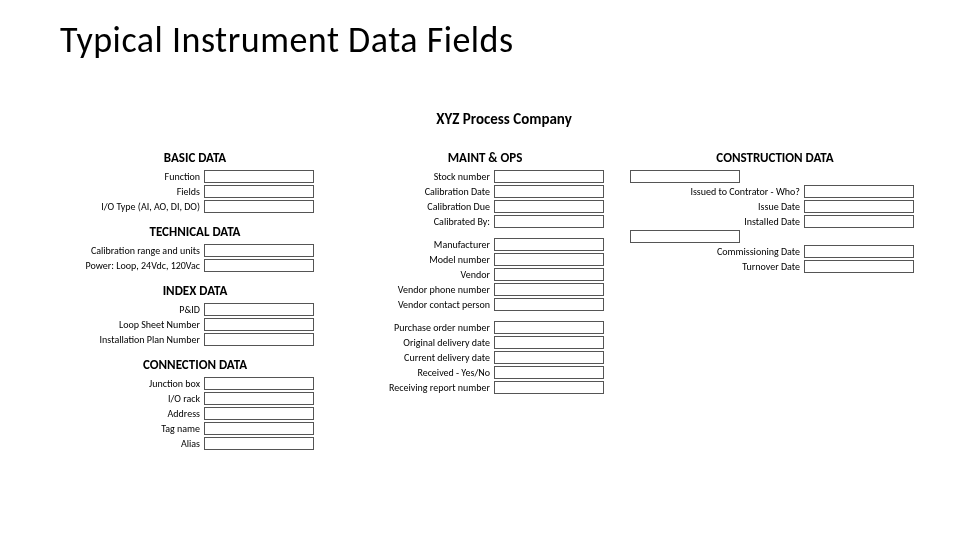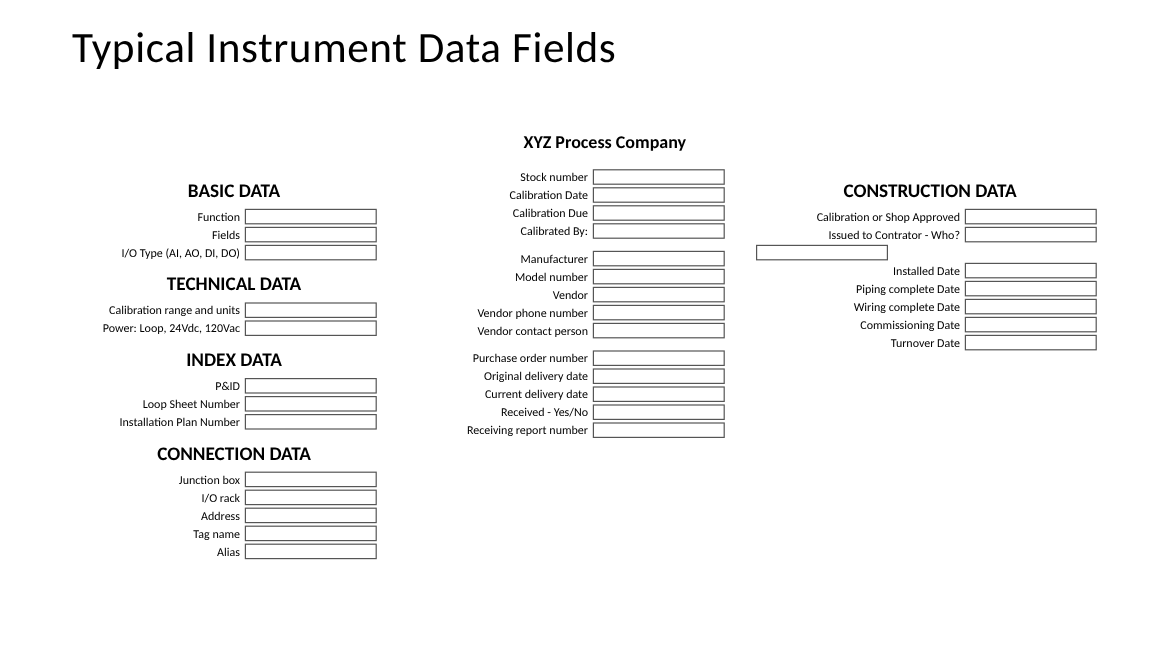--- a/index.html
+++ b/index.html
@@ -44,21 +44,21 @@
     justify-content: space-between;
   }
   .col {
     display: flex;
     flex-direction: column;
   }
   .col1 { width: 290px; }
   .col2 { width: 290px; }
   .col3 { width: 290px; }
   .section-head {
-    font-size: 16px;
+    font-size: 13px;
     font-weight: 700;
     text-align: center;
     margin: 10px 0 4px 0;
   }
   .row {
     display: flex;
     align-items: center;
     height: 15px;
     font-size: 10px;
   }
@@ -145,20 +145,21 @@
           <div class="label">Tag name</div>
           <div class="field"></div>
         </div>
       <div class="row">
           <div class="label">Alias</div>
           <div class="field"></div>
         </div>
     </div>
 
     <div class="col col2">
+      <div class="section-head">MAINT &amp; OPS</div>
       <div class="row">
           <div class="label">Stock number</div>
           <div class="field"></div>
         </div>
       <div class="row">
           <div class="label">Calibration Date</div>
           <div class="field"></div>
         </div>
       <div class="row">
           <div class="label">Calibration Due</div>
@@ -208,40 +209,35 @@
         </div>
       <div class="row">
           <div class="label">Receiving report number</div>
           <div class="field"></div>
         </div>
     </div>
 
     <div class="col col3">
       <div class="section-head">CONSTRUCTION DATA</div>
       <div class="row">
-          <div class="label">Calibration or Shop Approved</div>
           <div class="field"></div>
         </div>
       <div class="row">
           <div class="label">Issued to Contrator - Who?</div>
           <div class="field"></div>
         </div>
       <div class="row">
+          <div class="label">Issue Date</div>
           <div class="field"></div>
         </div>
       <div class="row">
           <div class="label">Installed Date</div>
           <div class="field"></div>
         </div>
       <div class="row">
-          <div class="label">Piping complete Date</div>
-          <div class="field"></div>
-        </div>
-      <div class="row">
-          <div class="label">Wiring complete Date</div>
           <div class="field"></div>
         </div>
       <div class="row">
           <div class="label">Commissioning Date</div>
           <div class="field"></div>
         </div>
       <div class="row">
           <div class="label">Turnover Date</div>
           <div class="field"></div>
         </div>

